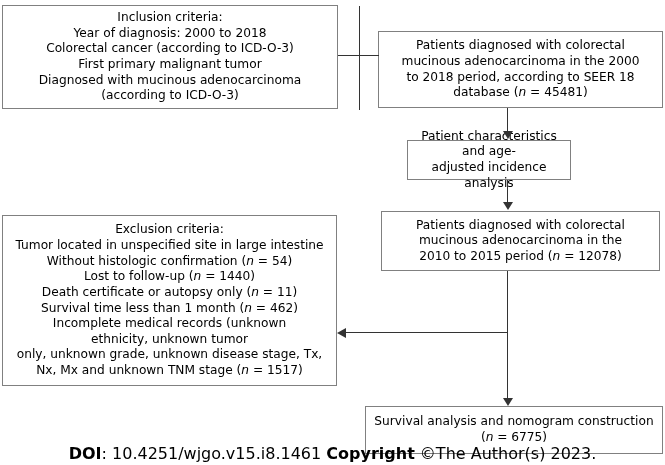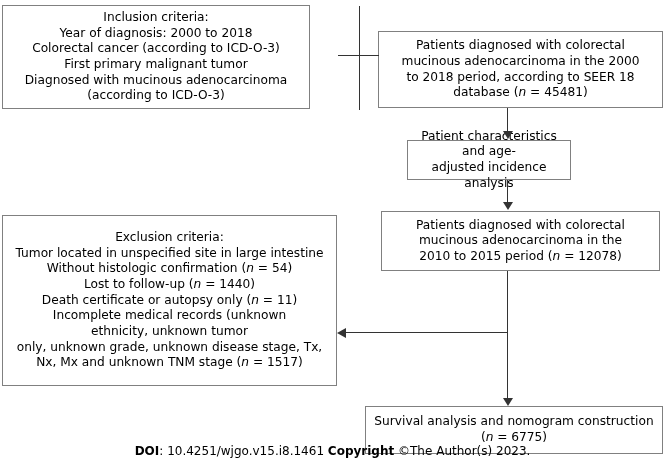--- a/index.html
+++ b/index.html
@@ -33,21 +33,21 @@
     align-items: center;
     justify-content: center;
     text-align: center;
     line-height: 1.28;
     font-size: 12.2px;
     color: #000000;
   }
   .box .inner { width: 100%; padding: 0 4px; }
 
   
-  #box-inclusion   { left: 2px;   top: 5px;   width: 308px; height: 104px; }
+  #box-inclusion   { left: 2px;   top: 5px;   width: 336px; height: 104px; }
   #box-seer        { left: 378px; top: 31px;  width: 285px; height: 77px;  }
   #box-charact     { left: 407px; top: 140px; width: 164px; height: 40px;  }
   #box-cohort      { left: 381px; top: 211px; width: 279px; height: 60px;  }
   #box-exclusion   { left: 2px;   top: 215px; width: 335px; height: 171px; }
   #box-survival    { left: 365px; top: 406px; width: 298px; height: 48px;  }
 
   .line {
     position: absolute;
     background: #333333;
   }
@@ -68,21 +68,21 @@
     border-bottom: 5px solid transparent;
     border-right: 9px solid #333333;
   }
 
   .footer {
     position: absolute;
     left: 0;
     top: 444px;
     width: 665px;
     text-align: center;
-    font-size: 12px;
+    font-size: 16px;
     font-family: "DejaVu Sans", "Liberation Sans", sans-serif;
     color: #000000;
     white-space: nowrap;
   }
   .footer b { font-weight: bold; }
 
   .ital { font-style: italic; }
 </style>
 </head>
 <body>
@@ -129,20 +129,21 @@
       <div>Exclusion criteria:</div>
 
       <div>Tumor located in unspecified site in large intestine</div>
 
       <div><span>Without histologic confirmation (</span><span class="ital">n</span><span> = 54)</span></div>
 
       <div><span>Lost to follow-up (</span><span class="ital">n</span><span> = 1440)</span></div>
 
       <div><span>Death certificate or autopsy only (</span><span class="ital">n</span><span> = 11)</span></div>
 
+      <div><span>Survival time less than 1 month (</span><span class="ital">n</span><span> = 462)</span></div>
 
       <div>Incomplete medical records (unknown</div>
       <div>ethnicity, unknown tumor</div>
       <div>only, unknown grade, unknown disease stage, Tx,</div>
       <div><span>Nx, Mx and unknown TNM stage (</span><span class="ital">n</span><span> = 1517)</span></div>
     </div>
   </div>
 
   <div class="box" id="box-survival">
     <div class="inner">

